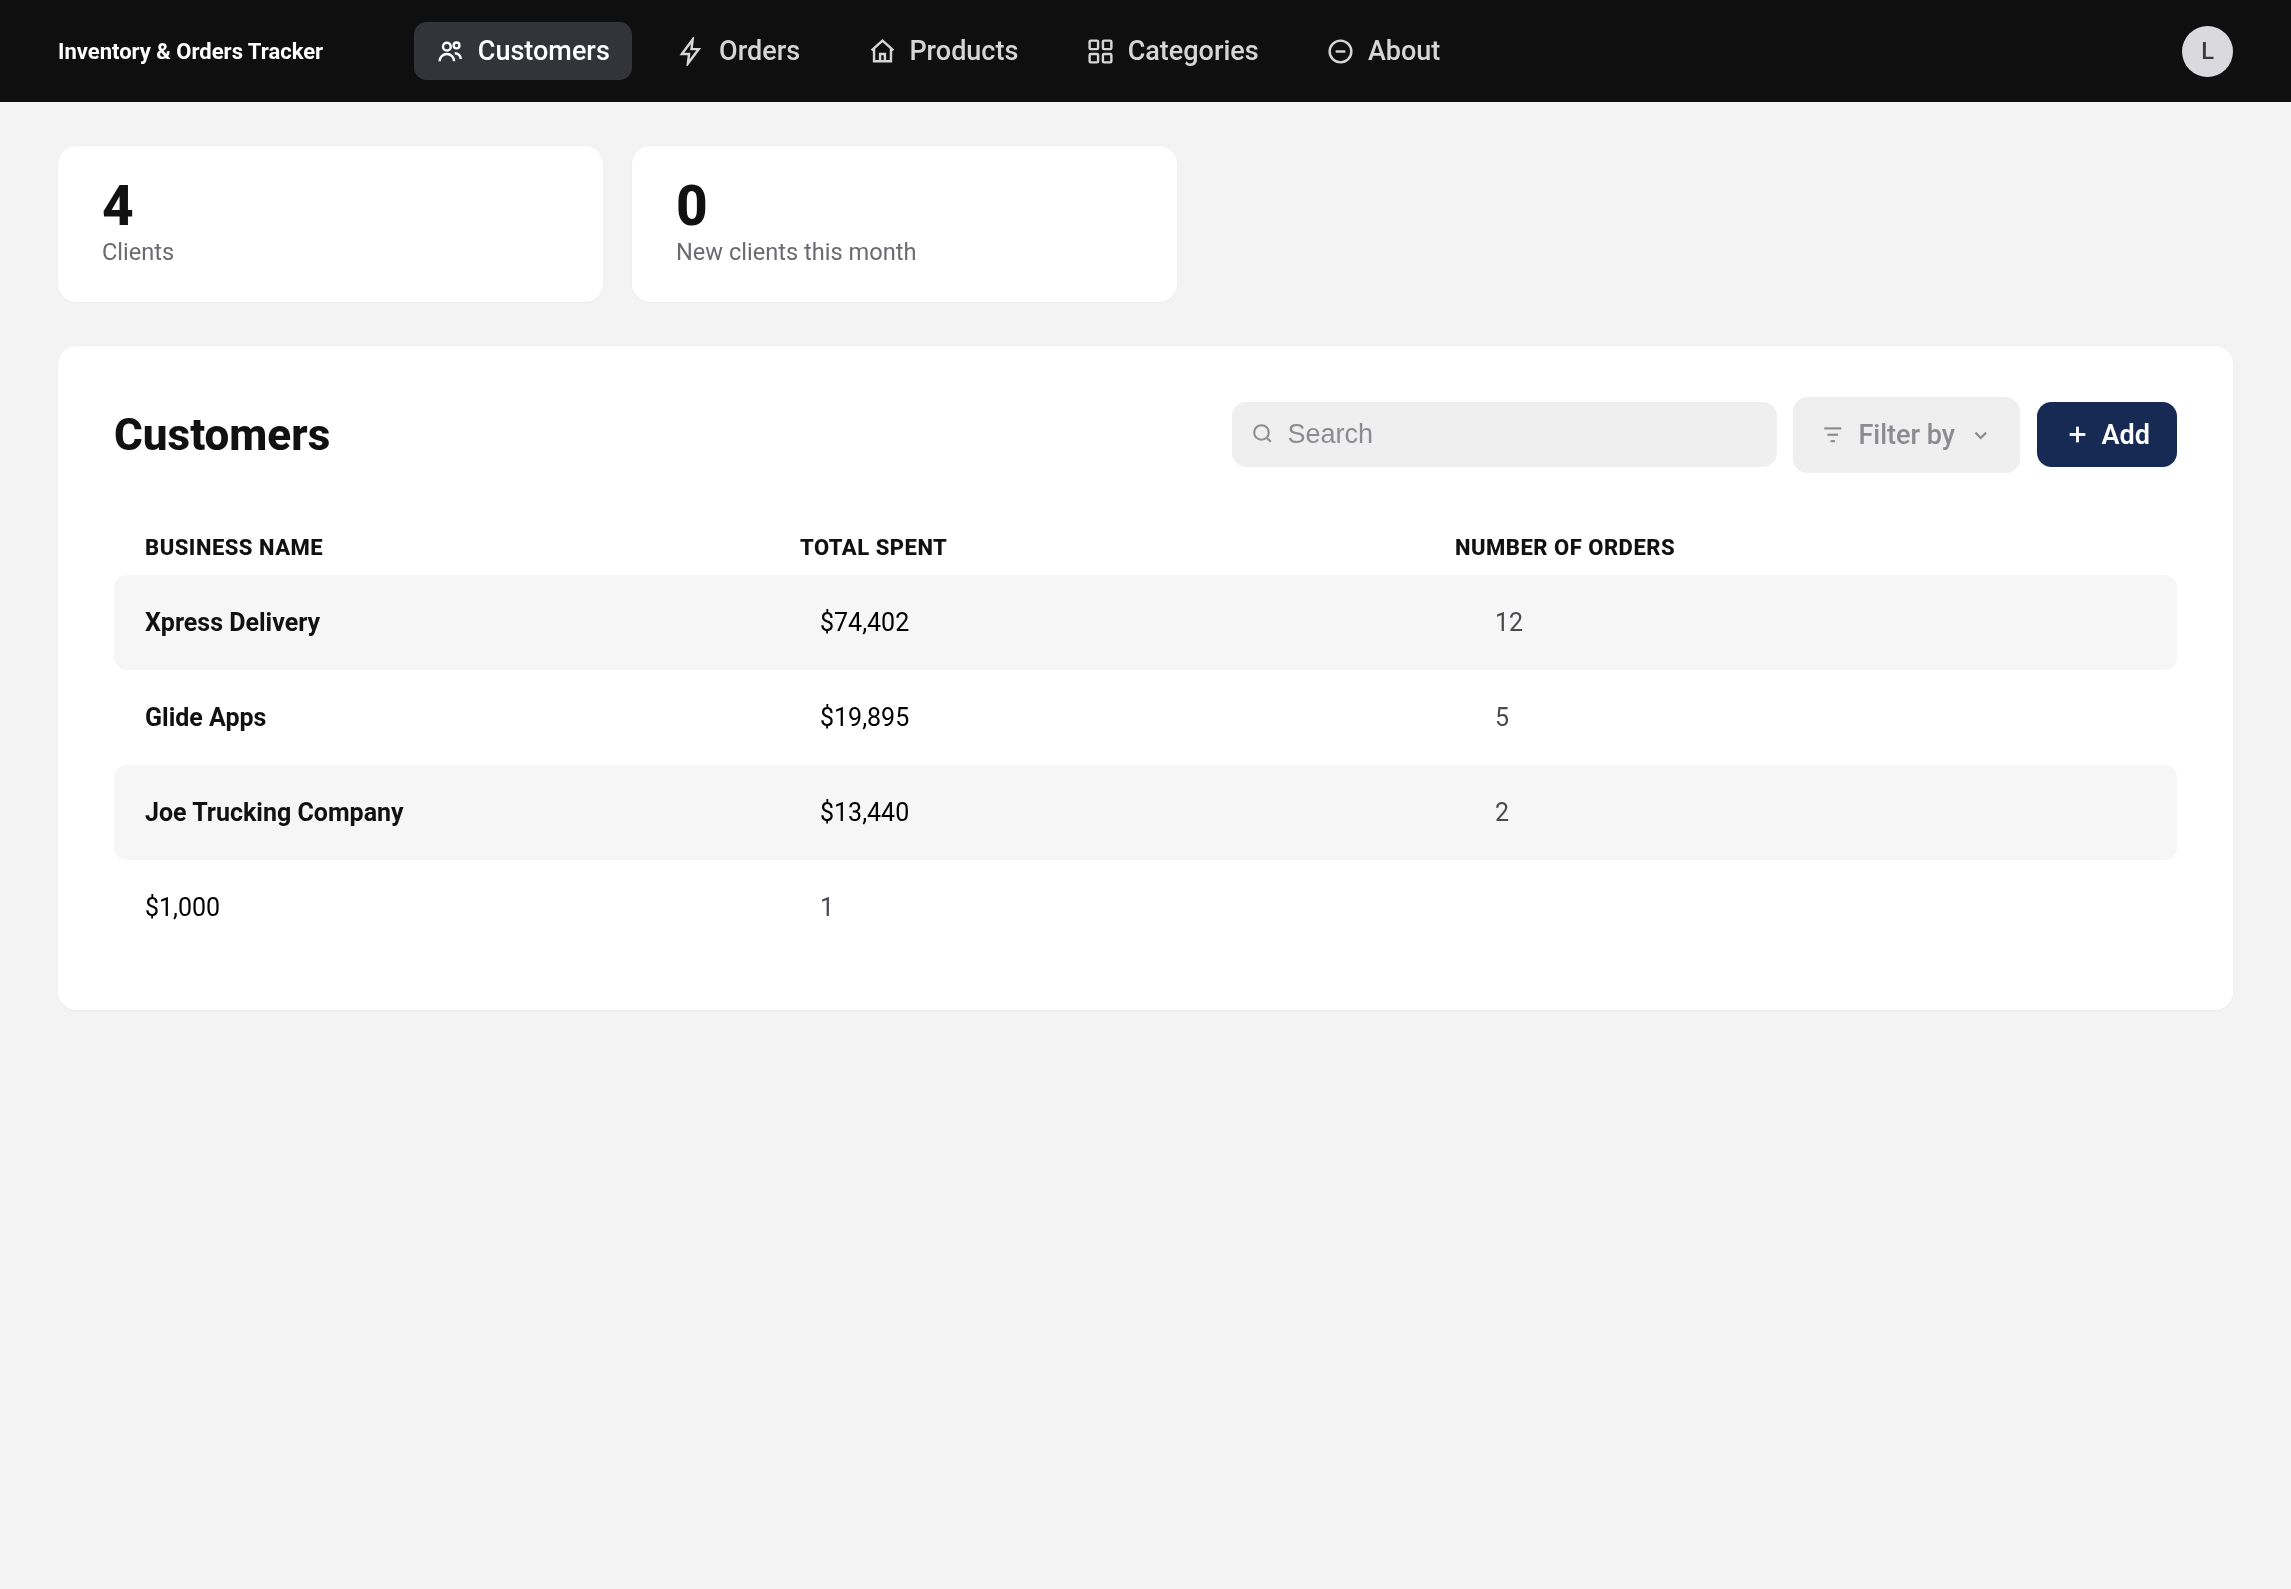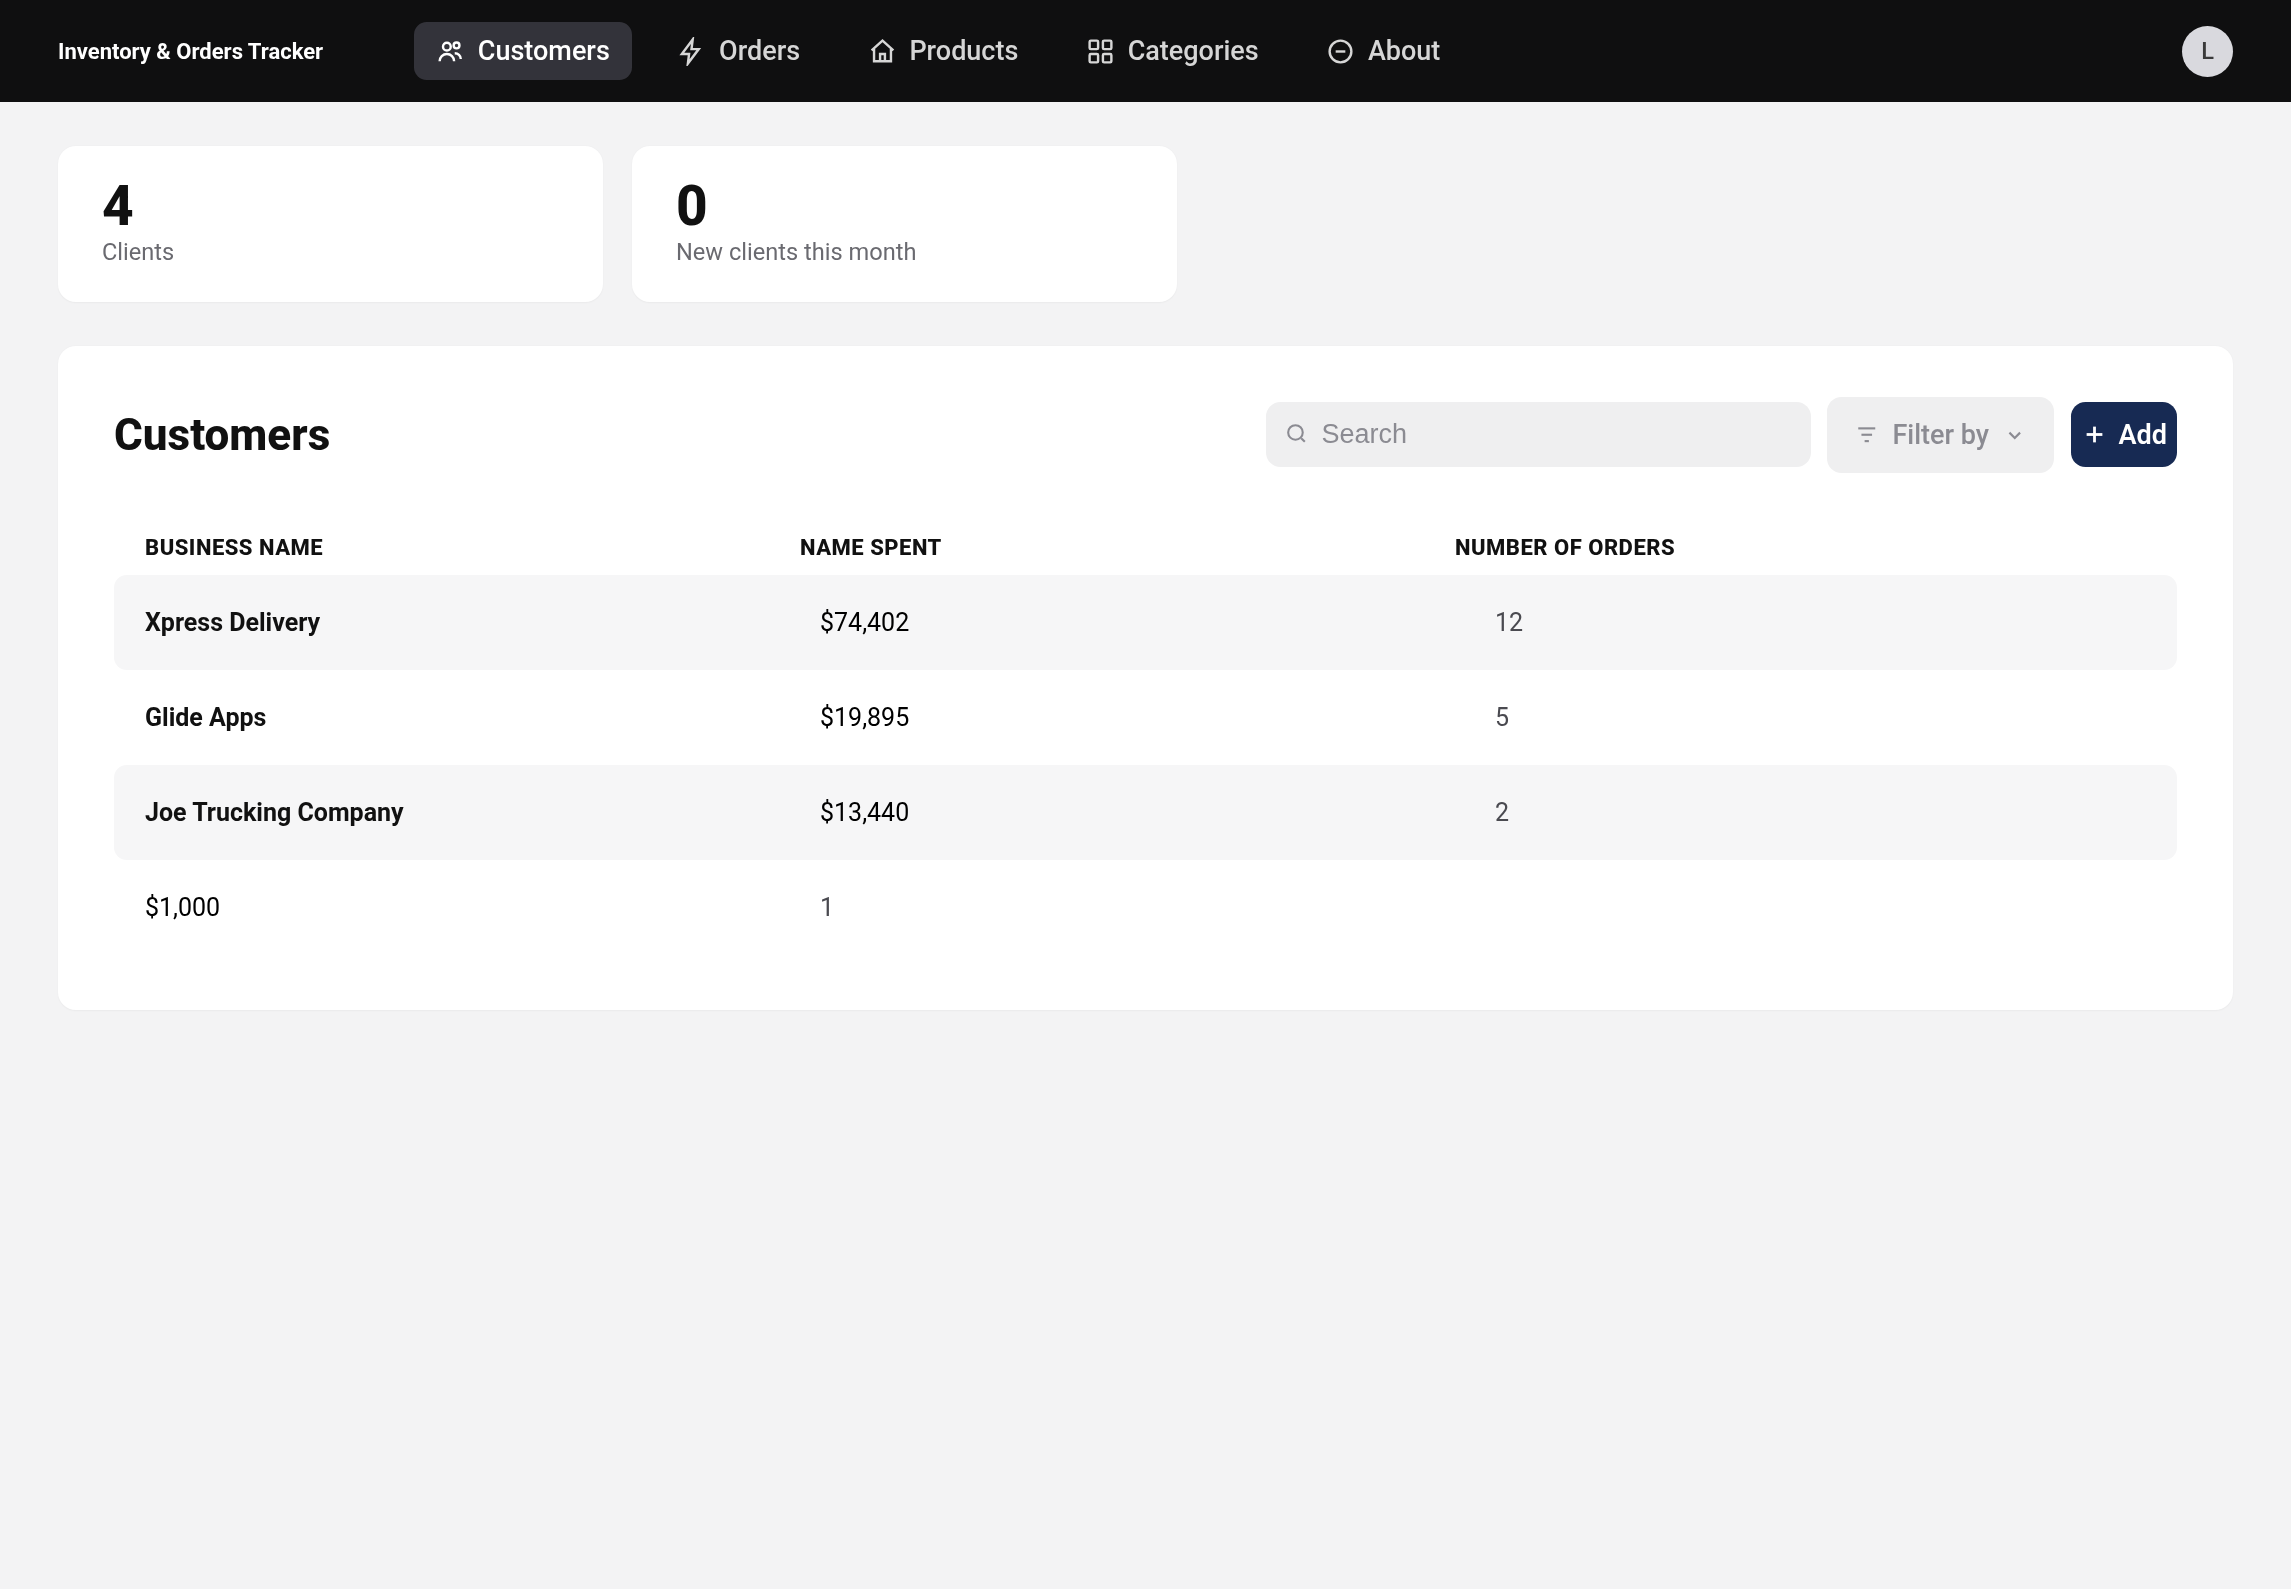--- a/index.html
+++ b/index.html
@@ -159,21 +159,21 @@
   .filter-btn svg { width:100%; height:100%; stroke: currentColor; fill:none; stroke-width:2; }
 
   .add-btn {
     display: flex;
     align-items: center;
     gap: 11px;
     background: #172a53;
     color: #ffffff;
     border-radius: 14.5px;
     height: 65px;
-    padding: 0 10px;
+    padding: 0 27px;
     font-size: 27px;
     font-weight: 600;
     cursor: pointer;
   }
   .add-btn .icon { width: 27px; height: 27px; display:inline-flex; }
   .add-btn svg { width:100%; height:100%; stroke: currentColor; fill:none; stroke-width:2.5; }
 
   
   .table { width: 100%; }
   .thead, .trow {
@@ -327,21 +327,21 @@
           </span>
           <span>Add</span>
         </div>
 
       </div>
     </div>
 
     <div class="table">
       <div class="thead">
         <div>BUSINESS NAME</div>
-        <div>NAME SPENT</div>
+        <div>TOTAL SPENT</div>
         <div>NUMBER OF ORDERS</div>
       </div>
       <div class="tbody">
         <div class="trow">
           <div class="cell-name">Xpress Delivery</div>
           <div class="cell-spent">$74,402</div>
           <div class="cell-orders">12</div>
         </div>
         <div class="trow">
           <div class="cell-name">Glide Apps</div>

